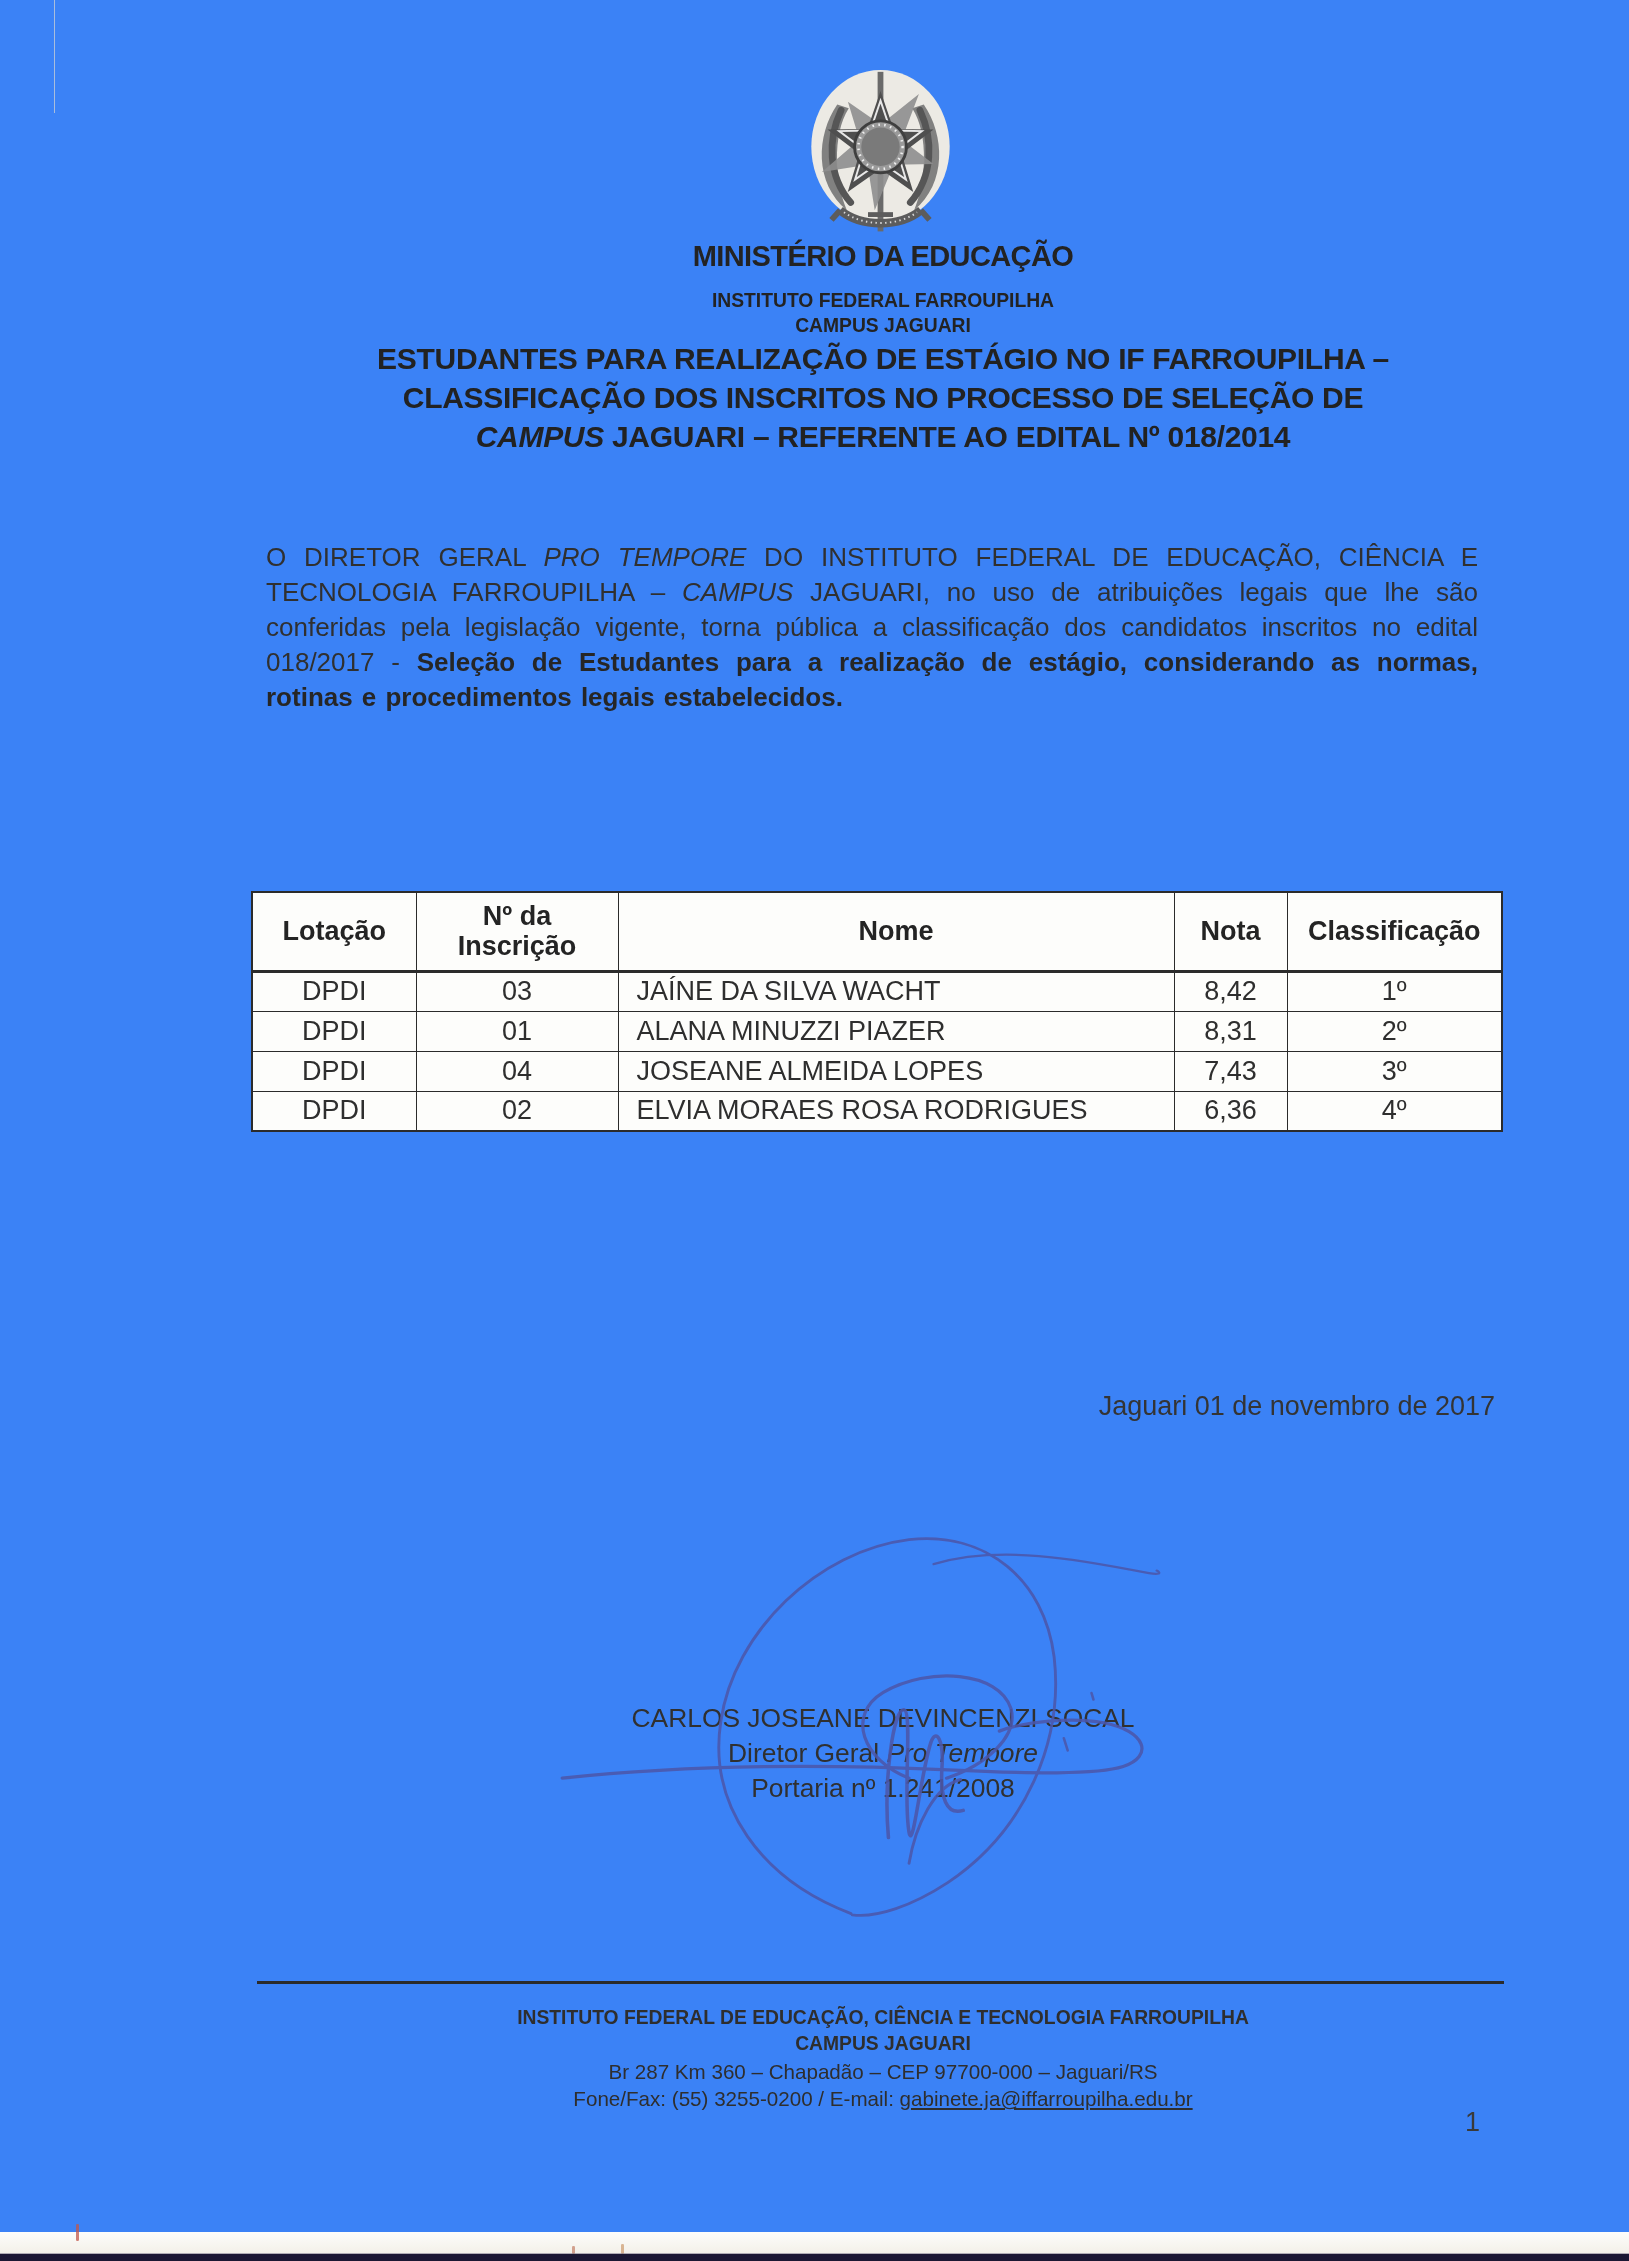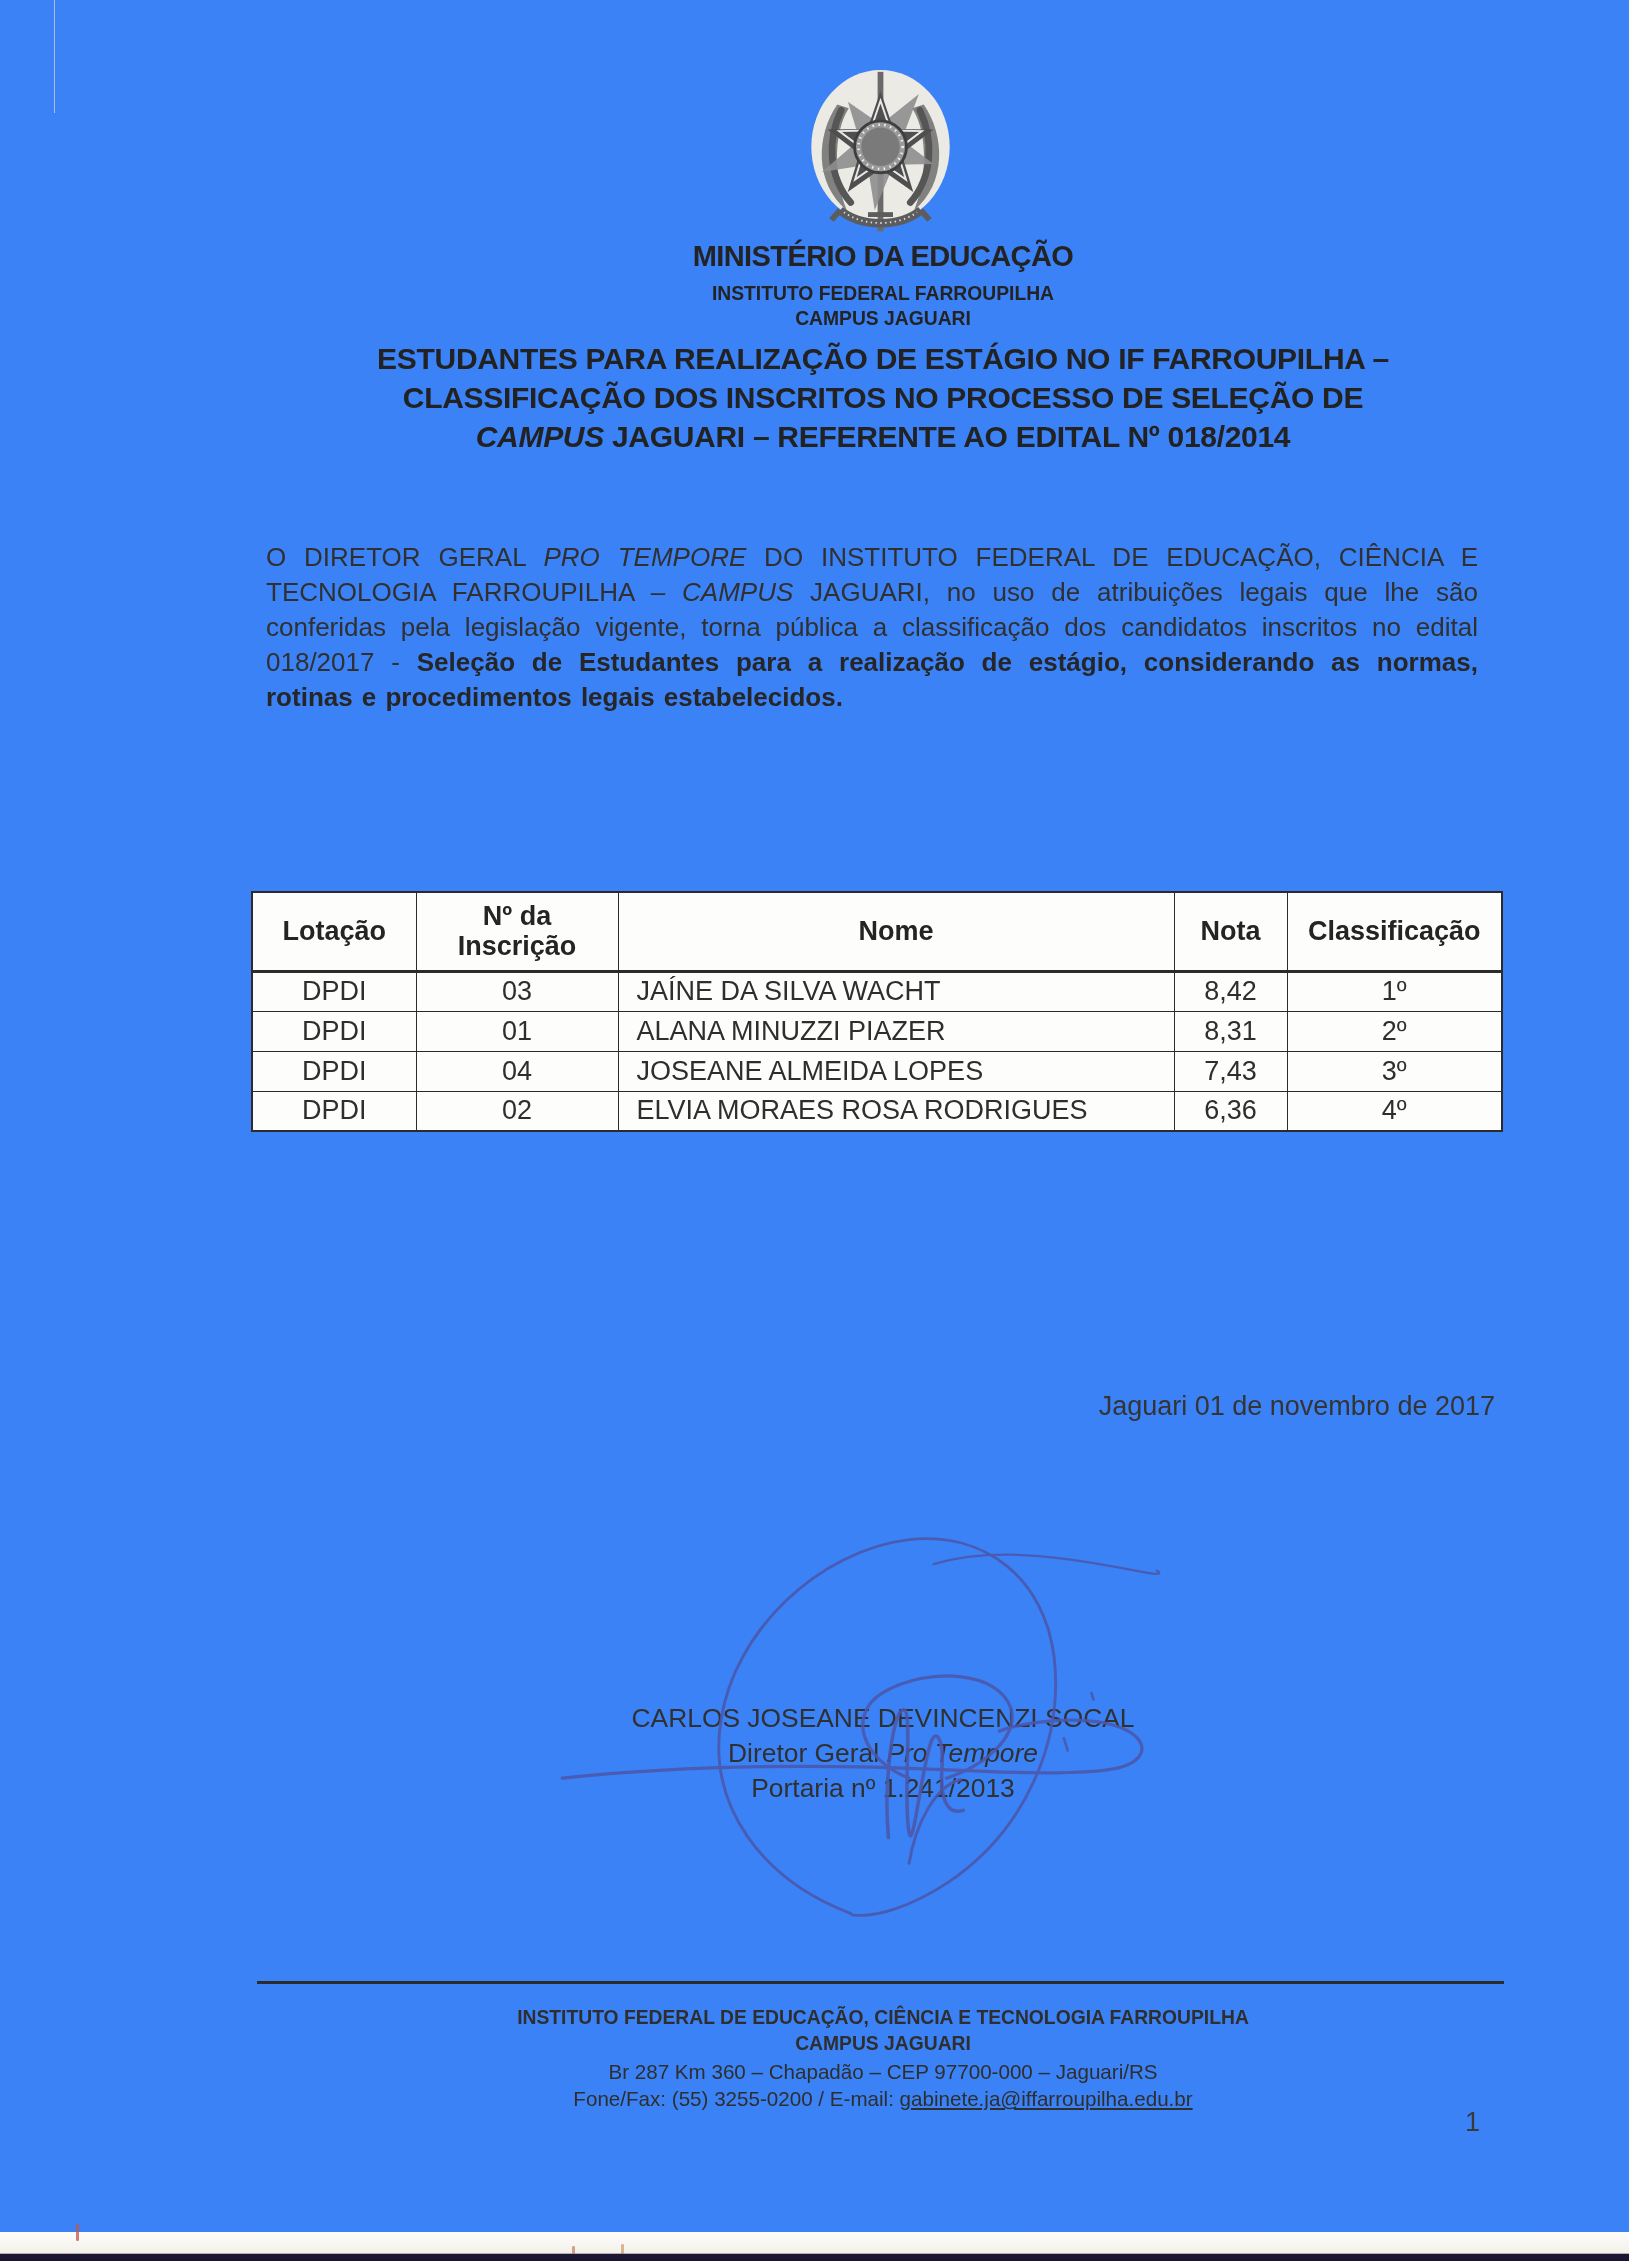--- a/index.html
+++ b/index.html
@@ -20,21 +20,21 @@
     background:linear-gradient(#fdfdfb, #f2efe7); }
   .scan-bottom-strip { position:absolute; left:0; bottom:0; width:1630px; height:7px; background:#1b1733; }
   .scan-bottom-strip::before { content:""; position:absolute; top:-1.3px; left:0; width:100%; height:1.3px; background:#6b6580; opacity:.5; }
 
   
   .emblem { position:absolute; left:808px; top:68px; width:145px; height:173px; }
 
   
   .org-block { position:absolute; left:264px; top:240px; width:1238px; text-align:center; color:#232323; }
   .org-ministry  { font-size:29px; font-weight:bold; letter-spacing:-0.6px; line-height:32px; }
-  .org-institute { font-size:19.3px; font-weight:bold; line-height:24.5px; margin-top:10px; }
+  .org-institute { font-size:19.3px; font-weight:bold; line-height:24.5px; margin-top:17px; }
   .org-campus    { font-size:19.3px; font-weight:bold; line-height:24.5px; }
 
   
   .doc-title { position:absolute; left:264px; top:339px; width:1238px; text-align:center;
     font-size:30px; font-weight:bold; line-height:39px; letter-spacing:-0.3px; color:#222; }
 
   
   .body-par { position:absolute; left:266px; top:540px; width:1212px;
     font-size:26px; line-height:35px; text-align:justify; color:#303030; word-spacing:1.9px; }
   .it { font-style:italic; }
@@ -161,21 +161,21 @@
         <td>4º</td>
       </tr>
     </tbody>
   </table>
 
   <div class="dateline">Jaguari 01 de novembro de 2017</div>
 
   <div class="sign-block">
     <div>CARLOS JOSEANE DEVINCENZI SOCAL</div>
     <div><span>Diretor Geral </span><span class="it">Pro Tempore</span></div>
-    <div>Portaria nº 1.241/2013</div>
+    <div>Portaria nº 1.241/2008</div>
   </div>
 
   <svg class="signature-svg" viewBox="0 0 1050 660" aria-hidden="true">
     <g fill="none" stroke="#4c57ab" stroke-linecap="round" opacity="0.88">
 
       <path stroke-width="4.5" d="M 470 638 C 330 585, 248 470, 268 340 C 288 200, 420 75, 560 58 C 680 45, 770 120, 785 240 C 800 370, 740 510, 620 590 C 565 626, 510 645, 472 640"></path>
 
       <path stroke-width="3.5" d="M 598 96 C 700 66, 820 88, 932 110 C 948 113, 952 110, 944 106"></path>
 
       <path stroke-width="5" d="M 22 428 C 210 408, 420 406, 620 415 C 750 421, 852 423, 892 410 C 940 394, 928 355, 862 342 C 812 333, 740 340, 700 355"></path>

